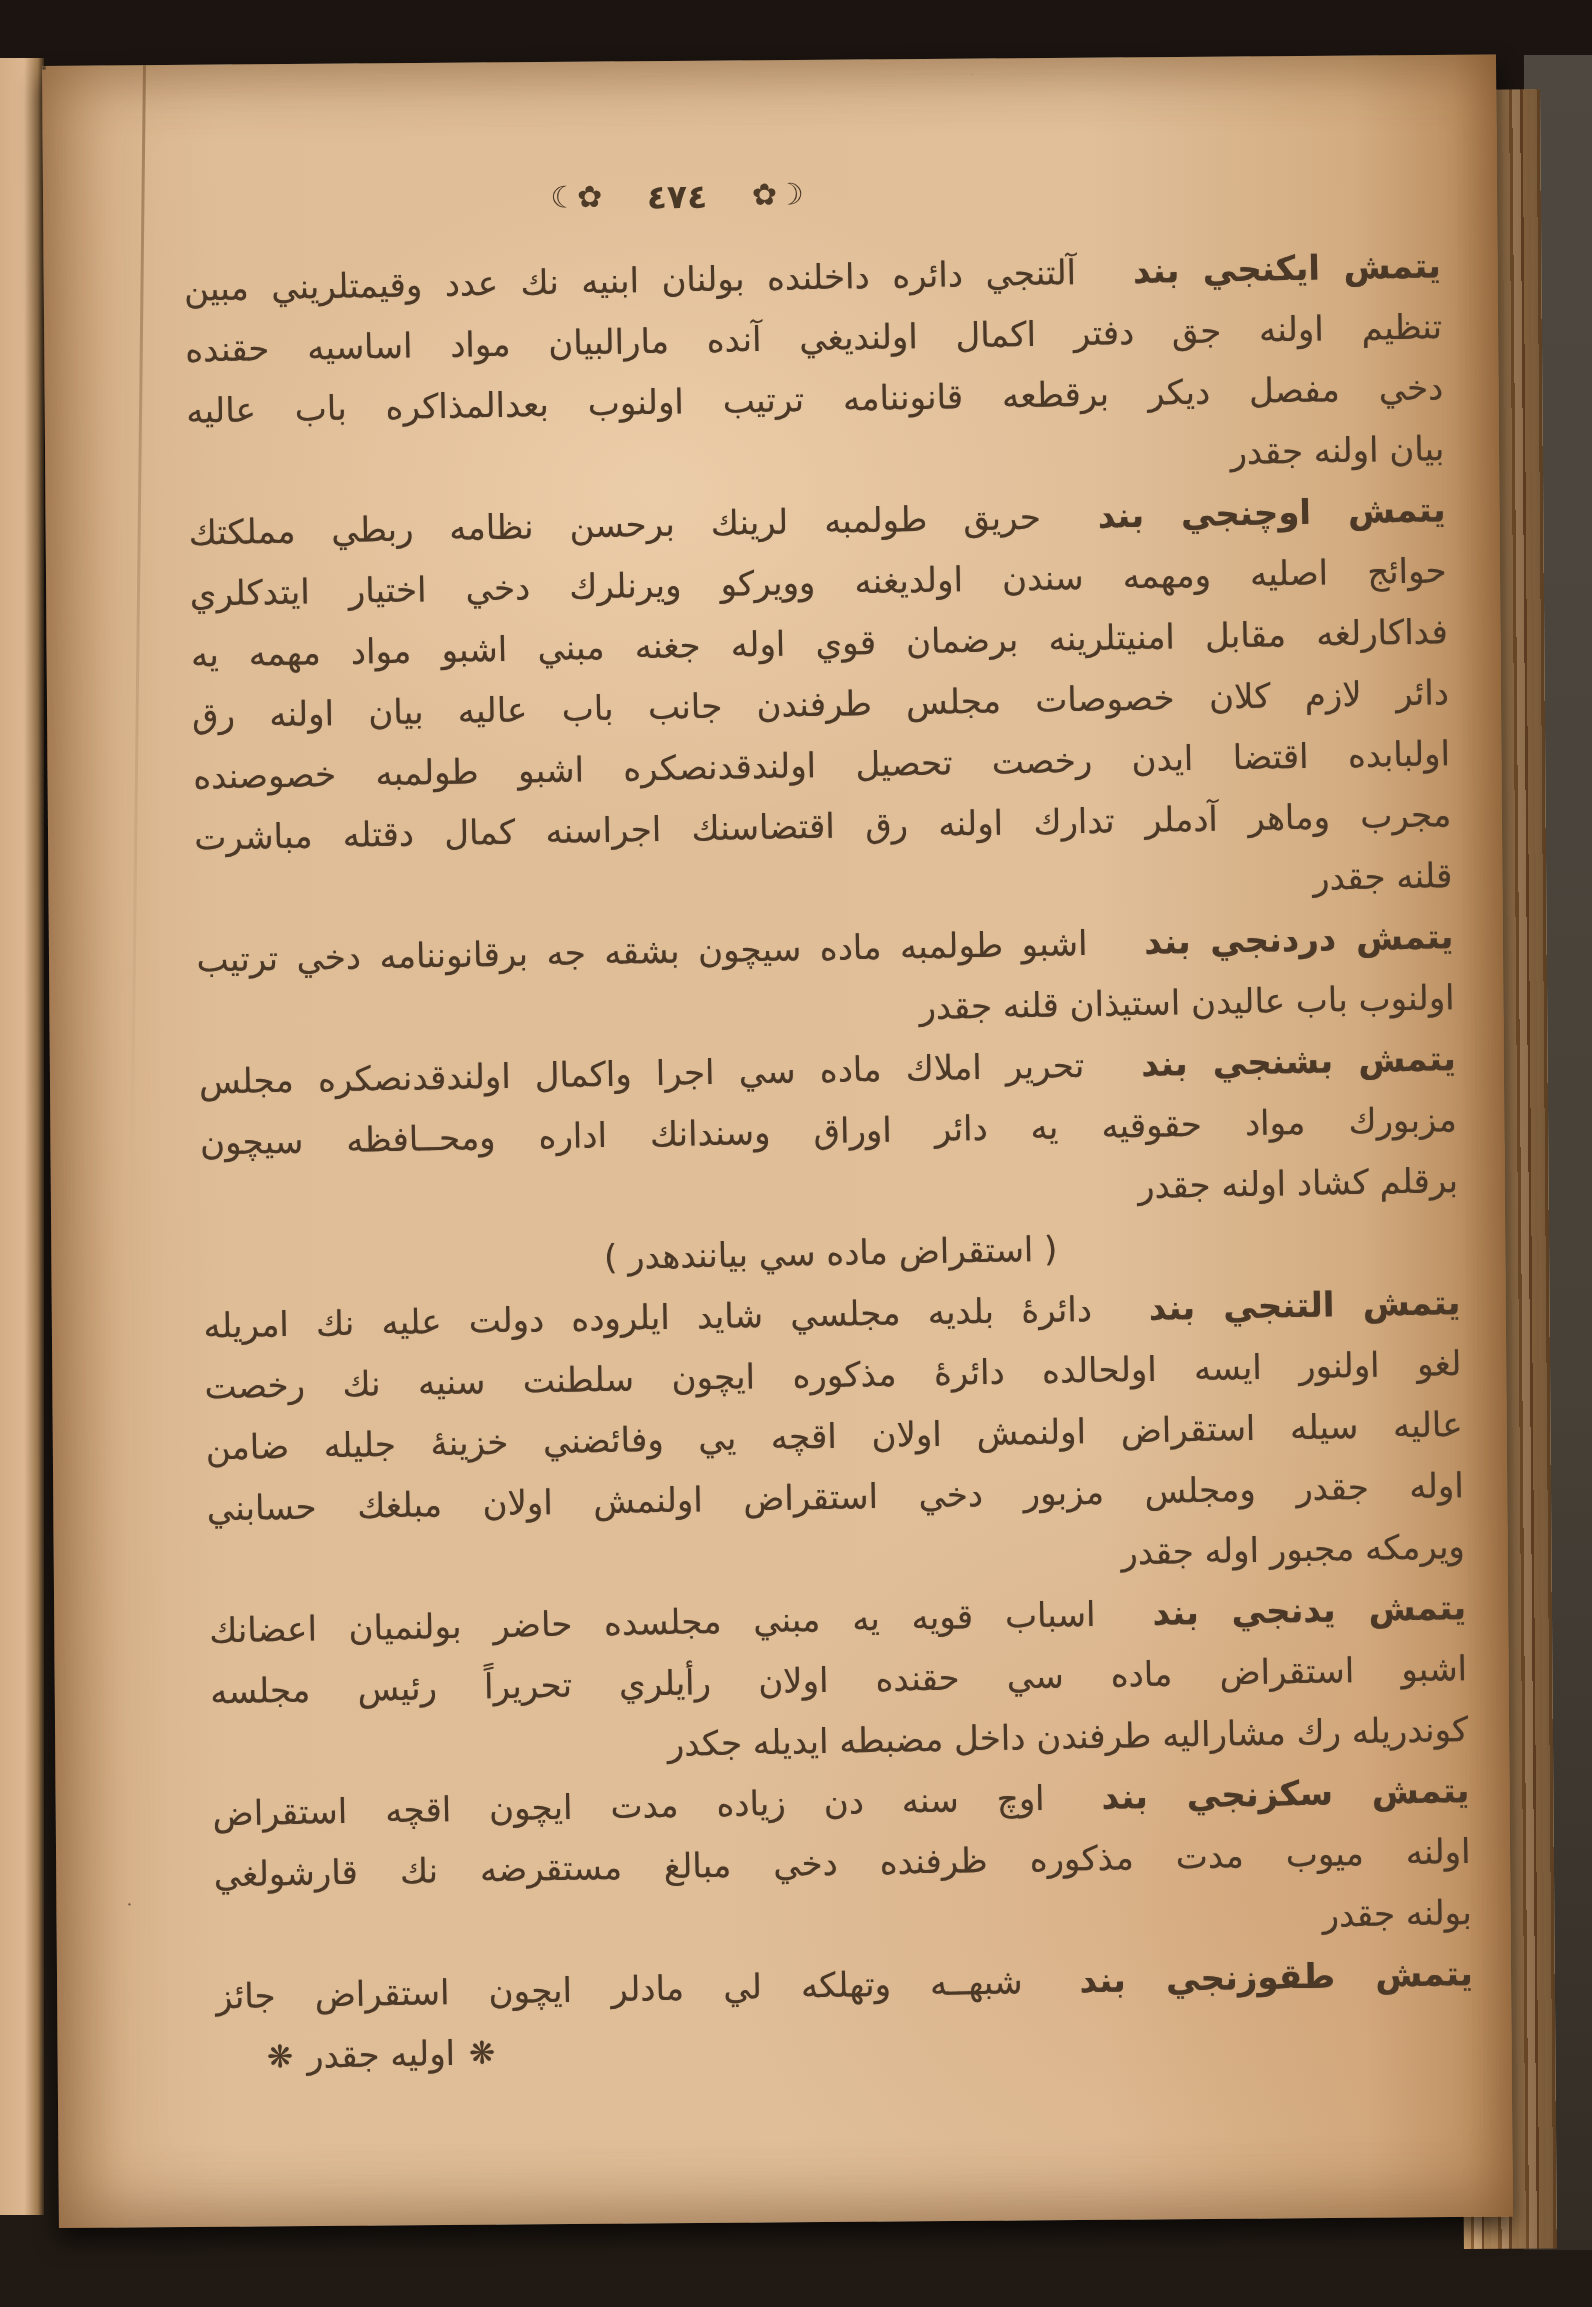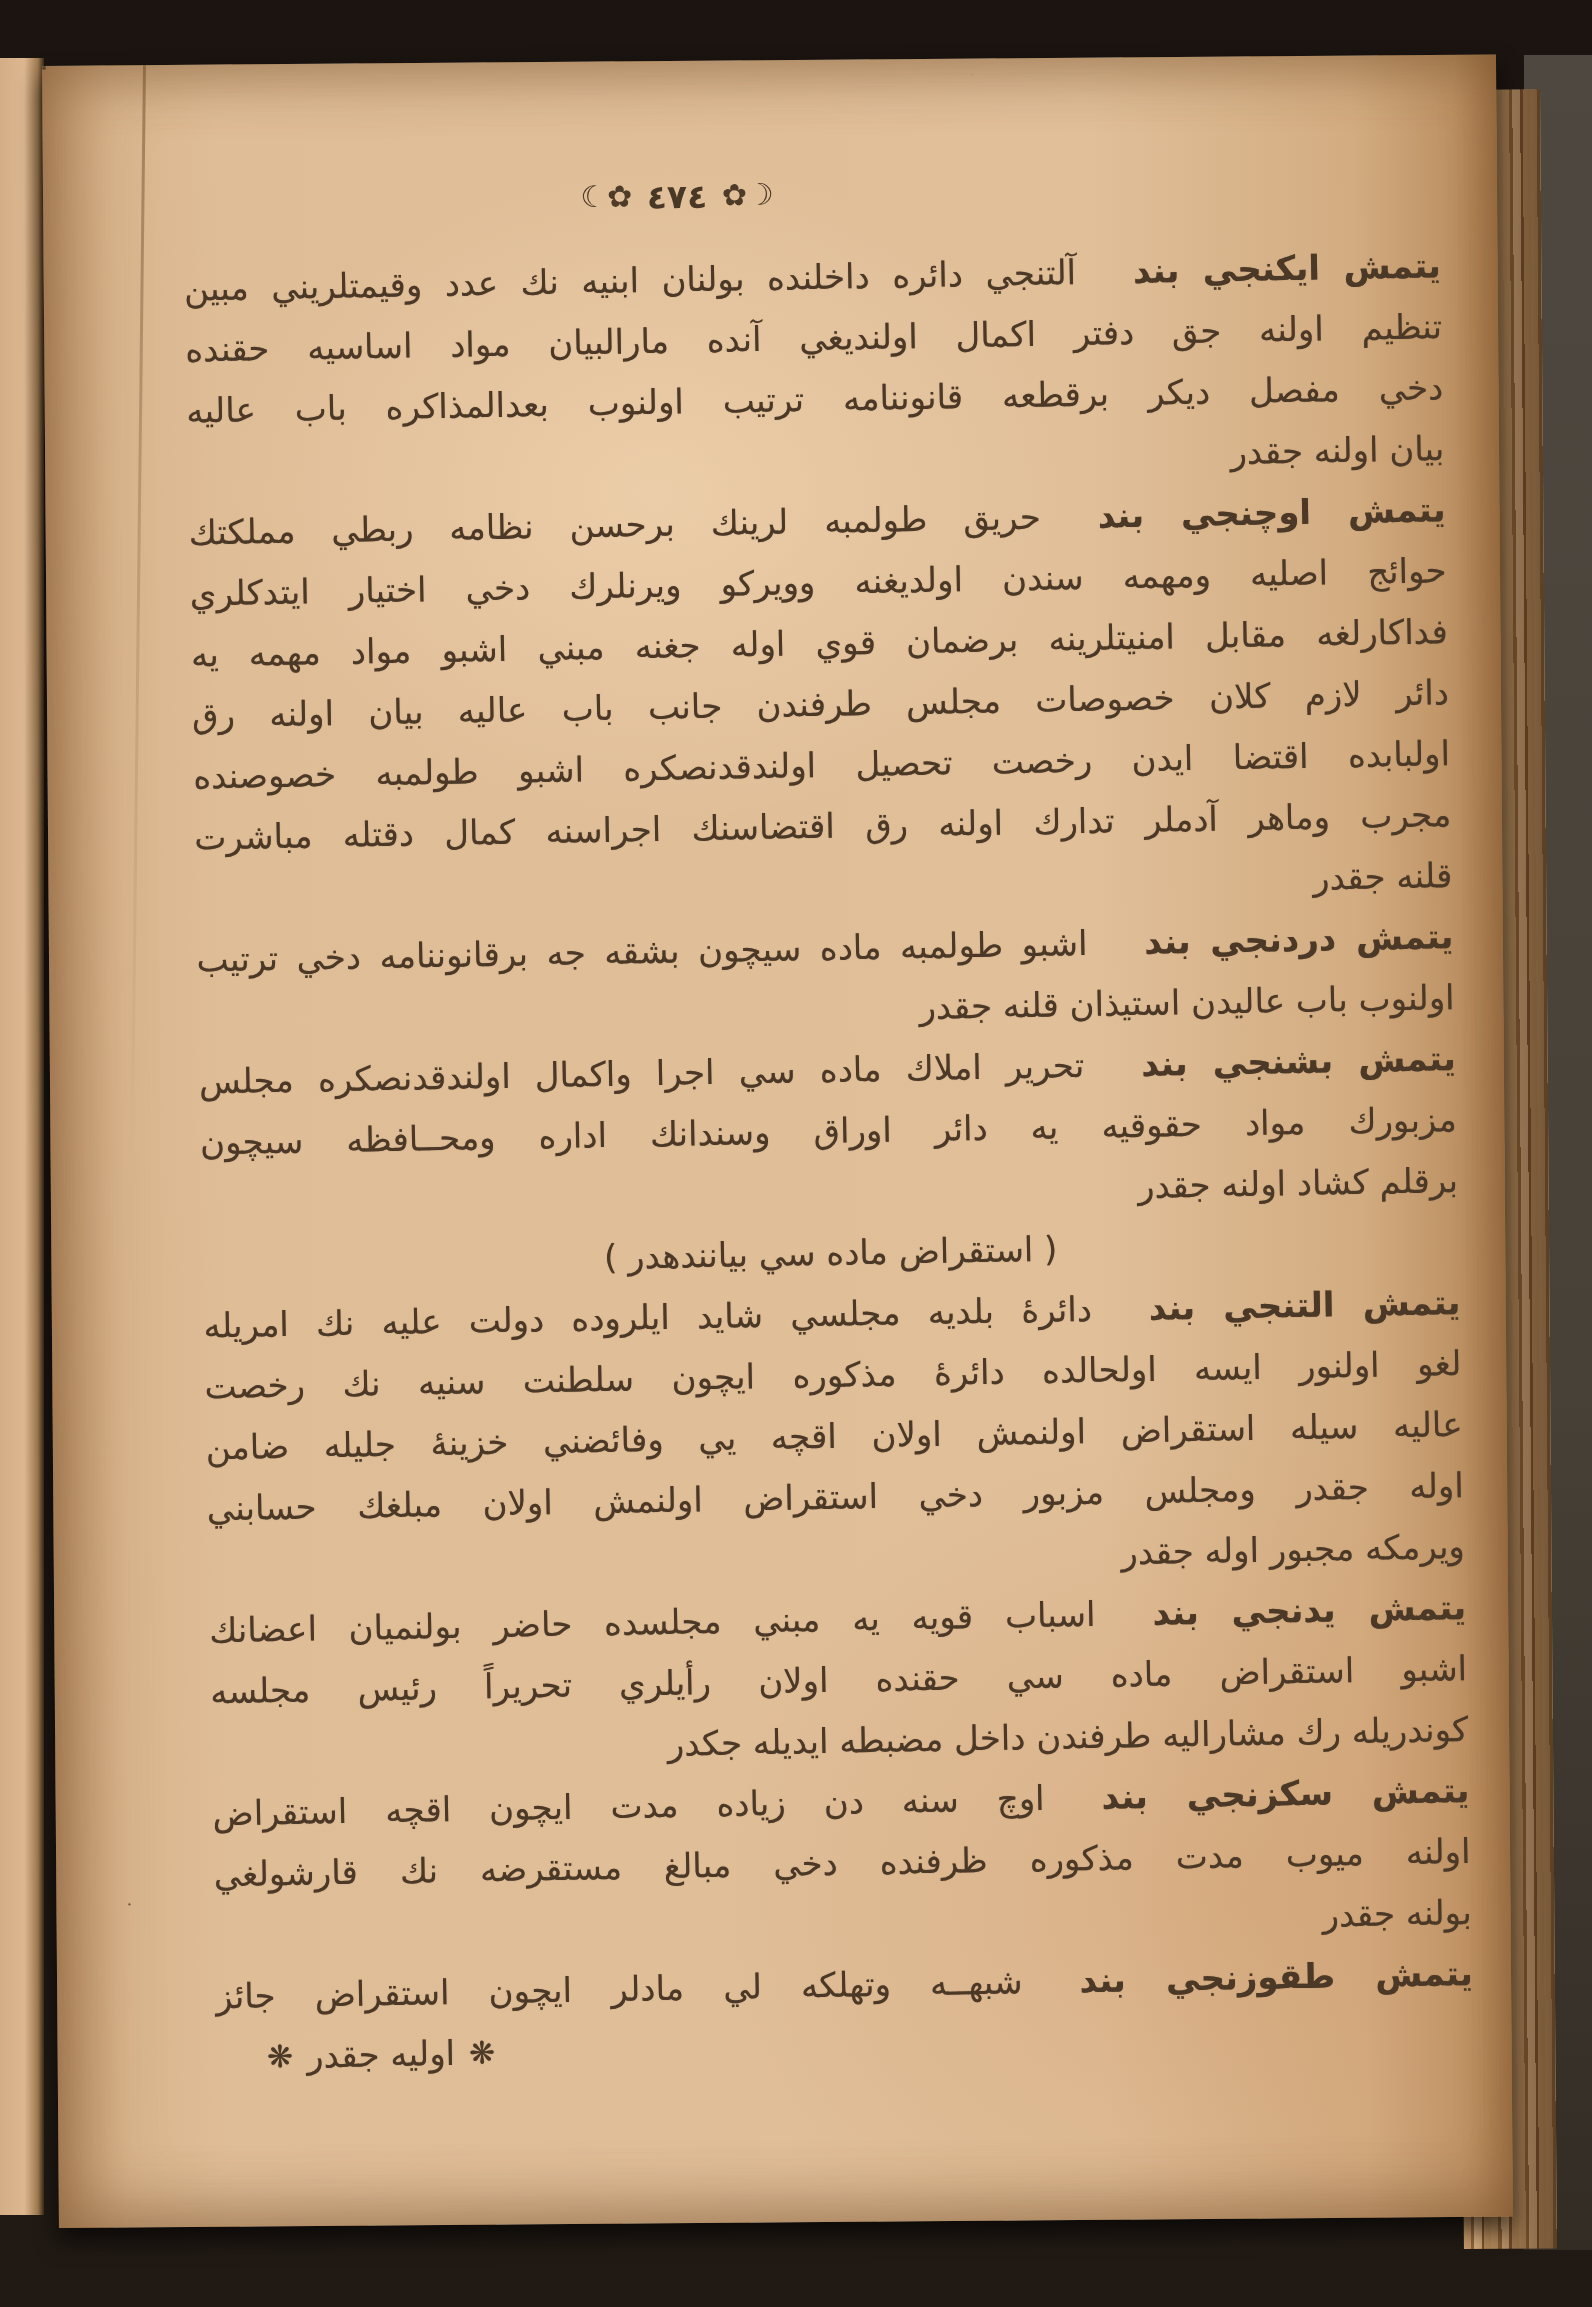--- a/index.html
+++ b/index.html
@@ -53,21 +53,21 @@
   }
   .speck{position:absolute;width:3.9px;height:3.9px;border-radius:50%;background:#4c3a27;opacity:.8;
     box-shadow:181px 1274px 0 -0.8px #564232,71px 1837px 0 -0.8px #564232,928px 14px 0 -1.6px #564232;}
   
   .pagenum-row{
     position:absolute;top:116px;left:0;right:0;text-align:center;
     transform:translateX(-93px) rotate(-0.3deg);
     color:#4a3826;font-size:33px;letter-spacing:1.6px;white-space:nowrap;
   }
   .pagenum-row .orn{font-size:30px;position:relative;top:-1.6px;color:#4e3b28;}
-  .pagenum{margin:0 4px;font-weight:bold;}
+  .pagenum{margin:0 34px;font-weight:bold;}
   
   .text-block{
     position:absolute;top:187px;left:140px;right:57px;
     transform:rotate(-0.62deg);transform-origin:50% 0;
     direction:rtl;color:#4b3826;font-size:34px;
     text-shadow:0 0 0.8px rgba(75,56,38,.55);
   }
   .line{height:61px;line-height:61px;white-space:nowrap;}
   .line.bend-start,.line.body{text-align:justify;text-align-last:justify;white-space:normal;}
   .line.body-end{text-align:right;}

